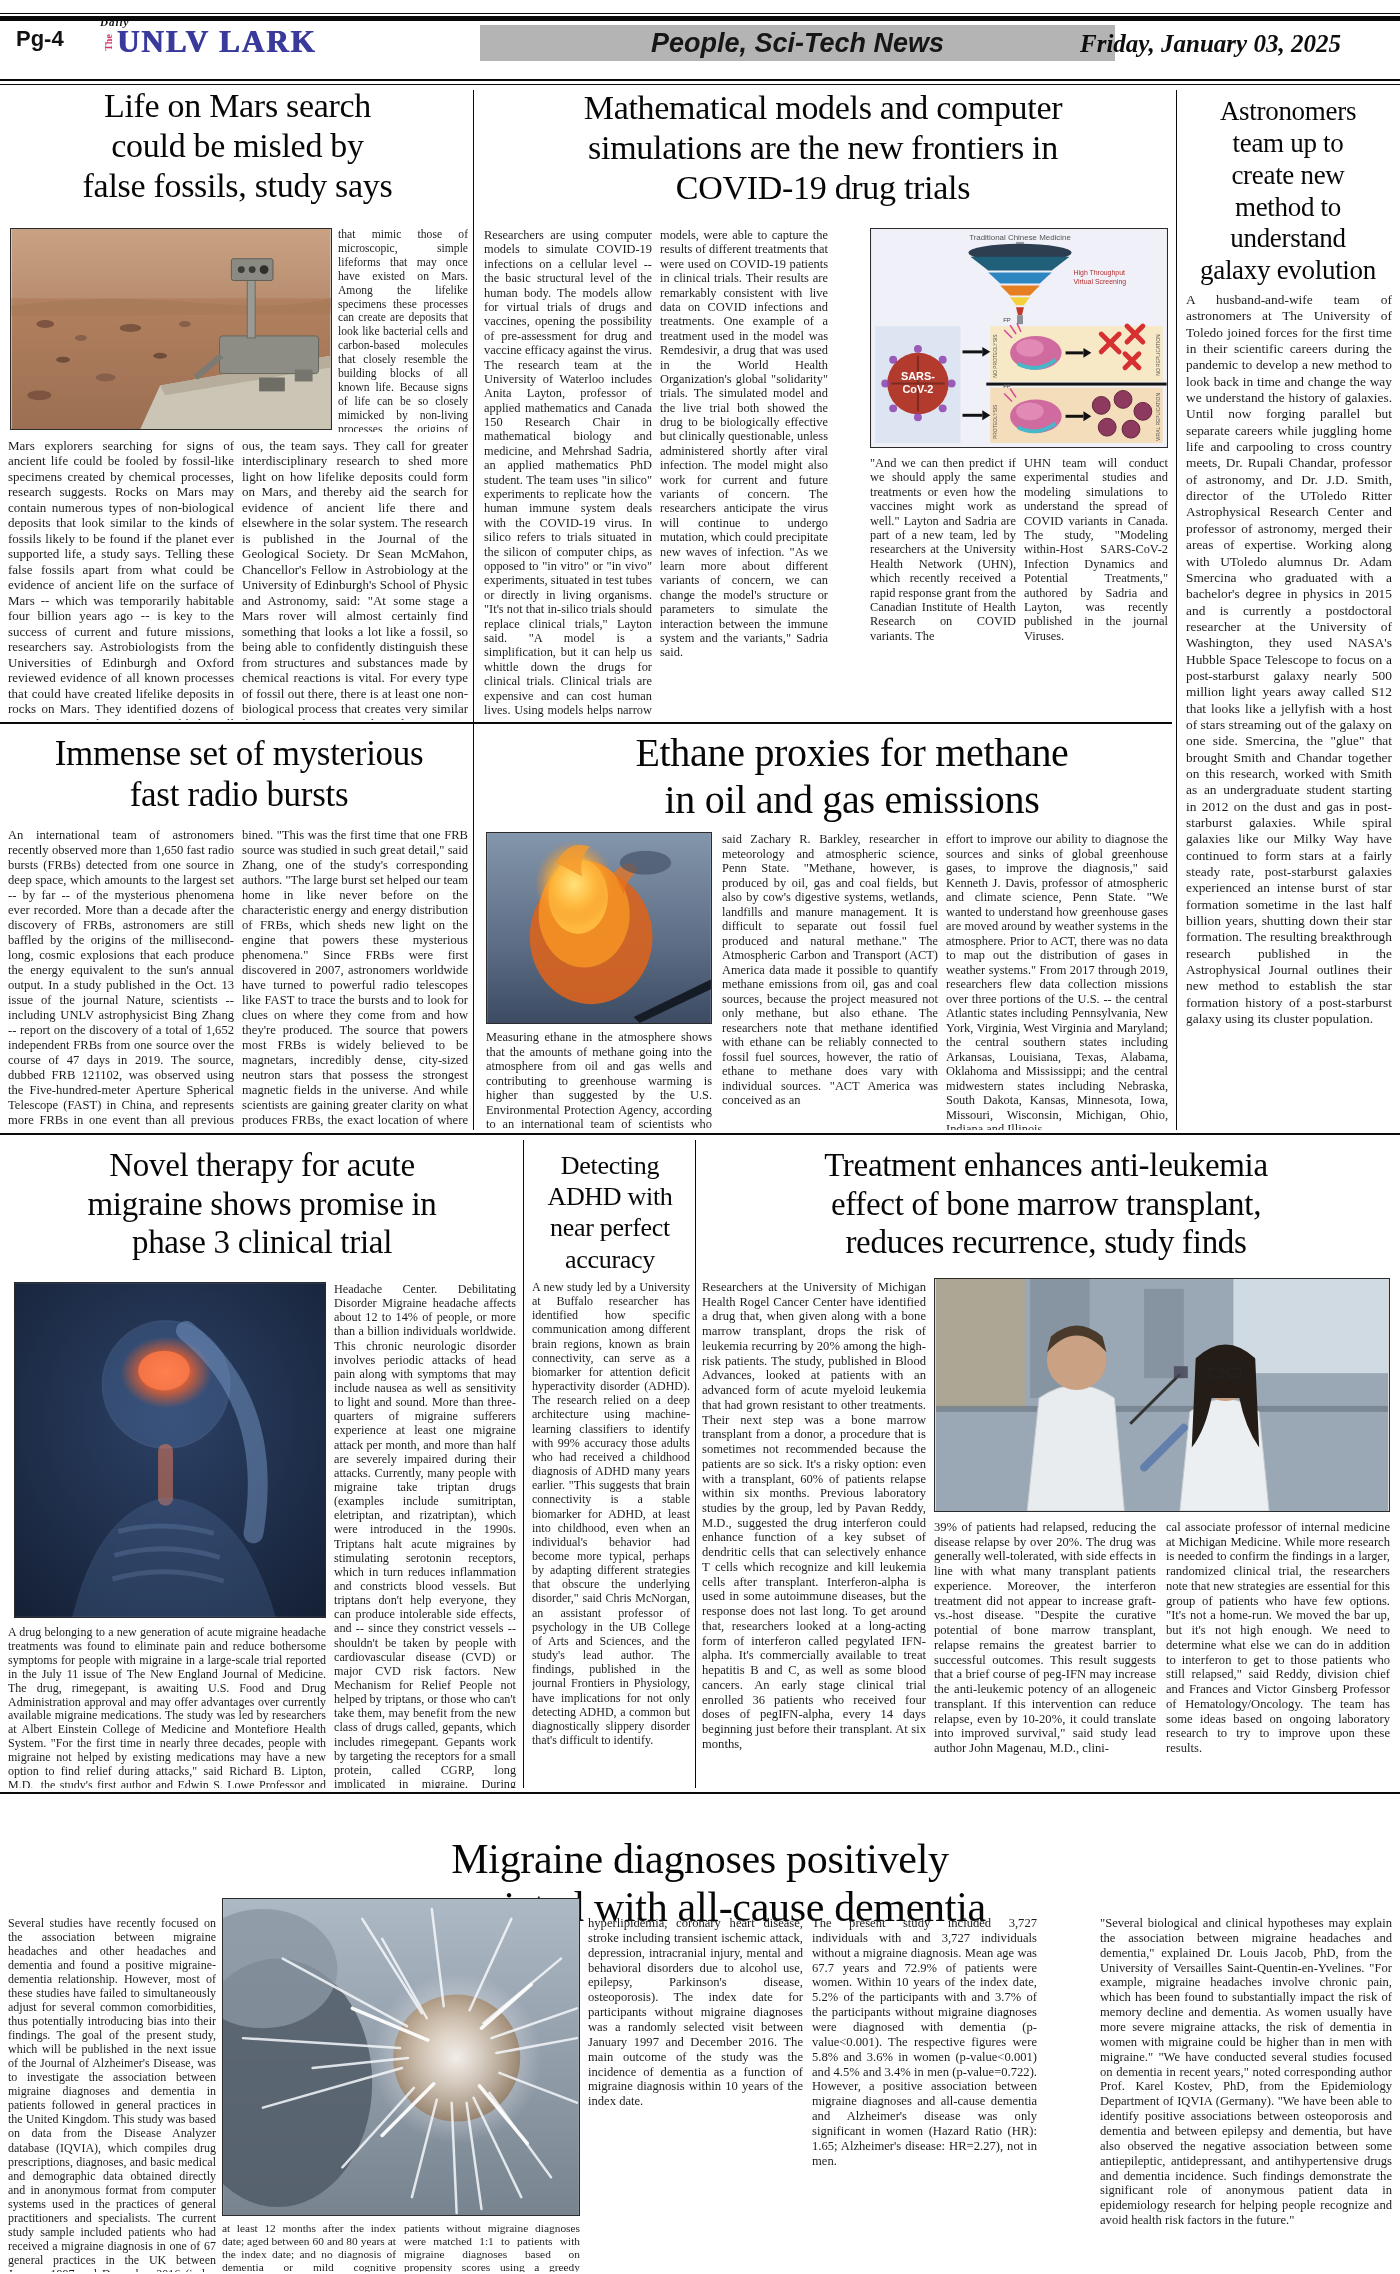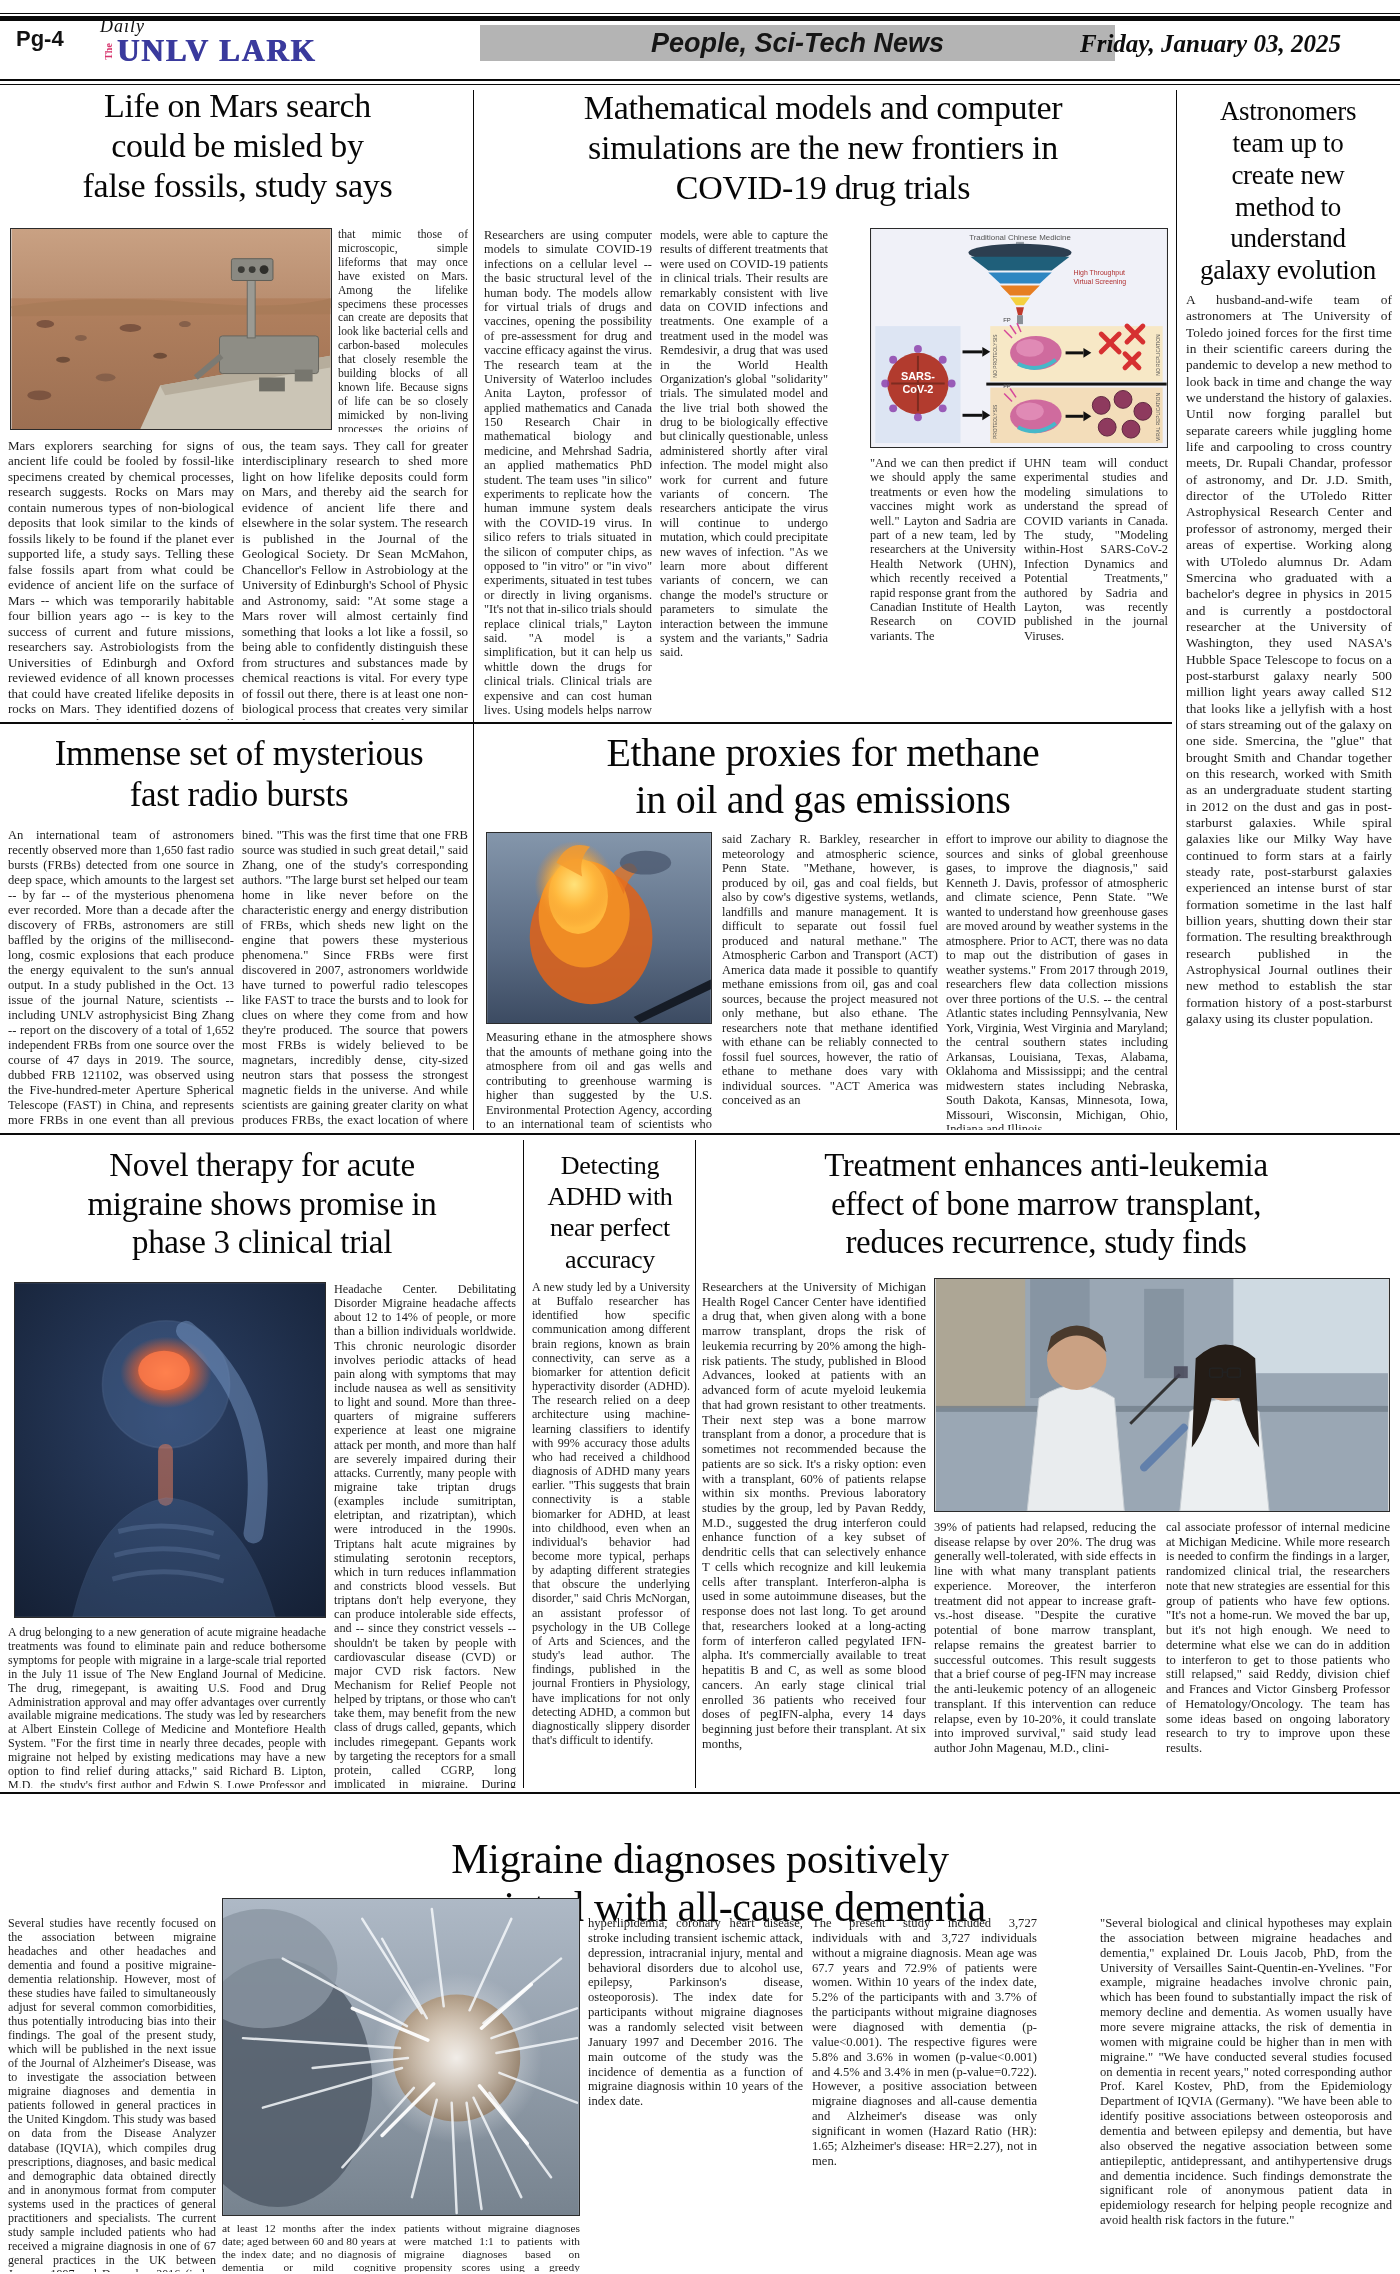--- a/index.html
+++ b/index.html
@@ -6,21 +6,21 @@
   html,body { background:#ffffff; }
   body { width:1400px; height:2274px; position:relative; font-family:"Liberation Serif", serif; color:#161616; overflow:hidden; }
   .abs { position:absolute; }
   .rule { position:absolute; background:#0a0a0a; }
   .headline { font-family:"Liberation Serif",serif; font-weight:400; text-align:center; line-height:1.17; color:#070707; white-space:pre-line; letter-spacing:-0.3px; }
   .headline.light { font-weight:400; }
   .bt { font-family:"Liberation Serif",serif; font-size:13px; line-height:1.19; text-align:justify; overflow:hidden; color:#1c1c1c; }
   .photo { position:absolute; border:1px solid #2b2b2b; display:block; background:#ddd; }
   
   .pgnum { font-family:"Liberation Sans",sans-serif; font-weight:700; font-size:22px; color:#111; }
-  .masthead-daily { font-family:"Liberation Serif",serif; font-weight:400; font-style:italic; font-size:18px; color:#101010; letter-spacing:1px; }
+  .masthead-daily { font-family:"Liberation Serif",serif; font-weight:700; font-style:italic; font-size:11px; color:#101010; letter-spacing:1px; }
   .masthead-the { font-family:"Liberation Serif",serif; font-weight:700; font-size:10px; color:#d6336c; display:inline-block; transform:rotate(-90deg); vertical-align:6px; }
   .masthead-title { font-family:"Liberation Serif",serif; font-weight:700; font-size:31px; color:#3a3a9d; letter-spacing:2px; text-shadow:1px 0 0 #3a3a9d; }
   .section-banner { background:#b4b4b4; color:#161616; font-family:"Liberation Sans",sans-serif; font-weight:700; font-style:italic; font-size:27px; text-align:center; line-height:36px; }
   .page-date { font-family:"Liberation Serif",serif; font-weight:700; font-style:italic; font-size:25px; text-align:left; color:#0d0d0d; }
   svg text { font-family:"Liberation Sans",sans-serif; }
 </style>
 </head>
 <body>
 
 <div class="rule" style="left:0;top:13px;width:1400px;height:1px;"></div>
@@ -199,21 +199,21 @@
 </section>
 
 <section>
   <h1 class="abs headline" style="left:24px;top:734px;width:430px;font-size:35px;">Immense set of mysterious
 fast radio bursts</h1>
   <div class="abs bt" style="left:8px;top:828px;width:226px;height:302px;font-size:12.6px;">An international team of astronomers recently observed more than 1,650 fast radio bursts (FRBs) detected from one source in deep space, which amounts to the largest set -- by far -- of the mysterious phenomena ever recorded. More than a decade after the discovery of FRBs, astronomers are still baffled by the origins of the millisecond-long, cosmic explosions that each produce the energy equivalent to the sun's annual output. In a study published in the Oct. 13 issue of the journal Nature, scientists -- including UNLV astrophysicist Bing Zhang -- report on the discovery of a total of 1,652 independent FRBs from one source over the course of 47 days in 2019. The source, dubbed FRB 121102, was observed using the Five-hundred-meter Aperture Spherical Telescope (FAST) in China, and represents more FRBs in one event than all previous reported occurrences com-</div>
   <div class="abs bt" style="left:242px;top:828px;width:226px;height:302px;font-size:12.6px;">bined. "This was the first time that one FRB source was studied in such great detail," said Zhang, one of the study's corresponding authors. "The large burst set helped our team home in like never before on the characteristic energy and energy distribution of FRBs, which sheds new light on the engine that powers these mysterious phenomena." Since FRBs were first discovered in 2007, astronomers worldwide have turned to powerful radio telescopes like FAST to trace the bursts and to look for clues on where they come from and how they're produced. The source that powers most FRBs is widely believed to be magnetars, incredibly dense, city-sized neutron stars that possess the strongest magnetic fields in the universe. And while scientists are gaining greater clarity on what produces FRBs, the exact location of where they occur is still a mystery.</div>
 </section>
 
 <section>
-  <h1 class="abs headline" style="left:563px;top:730px;width:520px;font-size:40px;">Ethane proxies for methane
+  <h1 class="abs headline" style="left:592px;top:730px;width:520px;font-size:40px;">Ethane proxies for methane
 in oil and gas emissions</h1>
   <svg class="photo" style="left:486px;top:832px;" width="226" height="192" viewBox="0 0 226 192">
     <defs>
       <linearGradient id="fsky" x1="0" y1="0" x2="0" y2="1">
         <stop offset="0" stop-color="#8496ab"></stop>
           <stop offset="0.6" stop-color="#5b6c84"></stop>
           <stop offset="1" stop-color="#3c4b62"></stop>
       </linearGradient>
       <radialGradient id="fcore" cx="0.5" cy="0.5" r="0.5">
         <stop offset="0" stop-color="#ffe27a"></stop>

